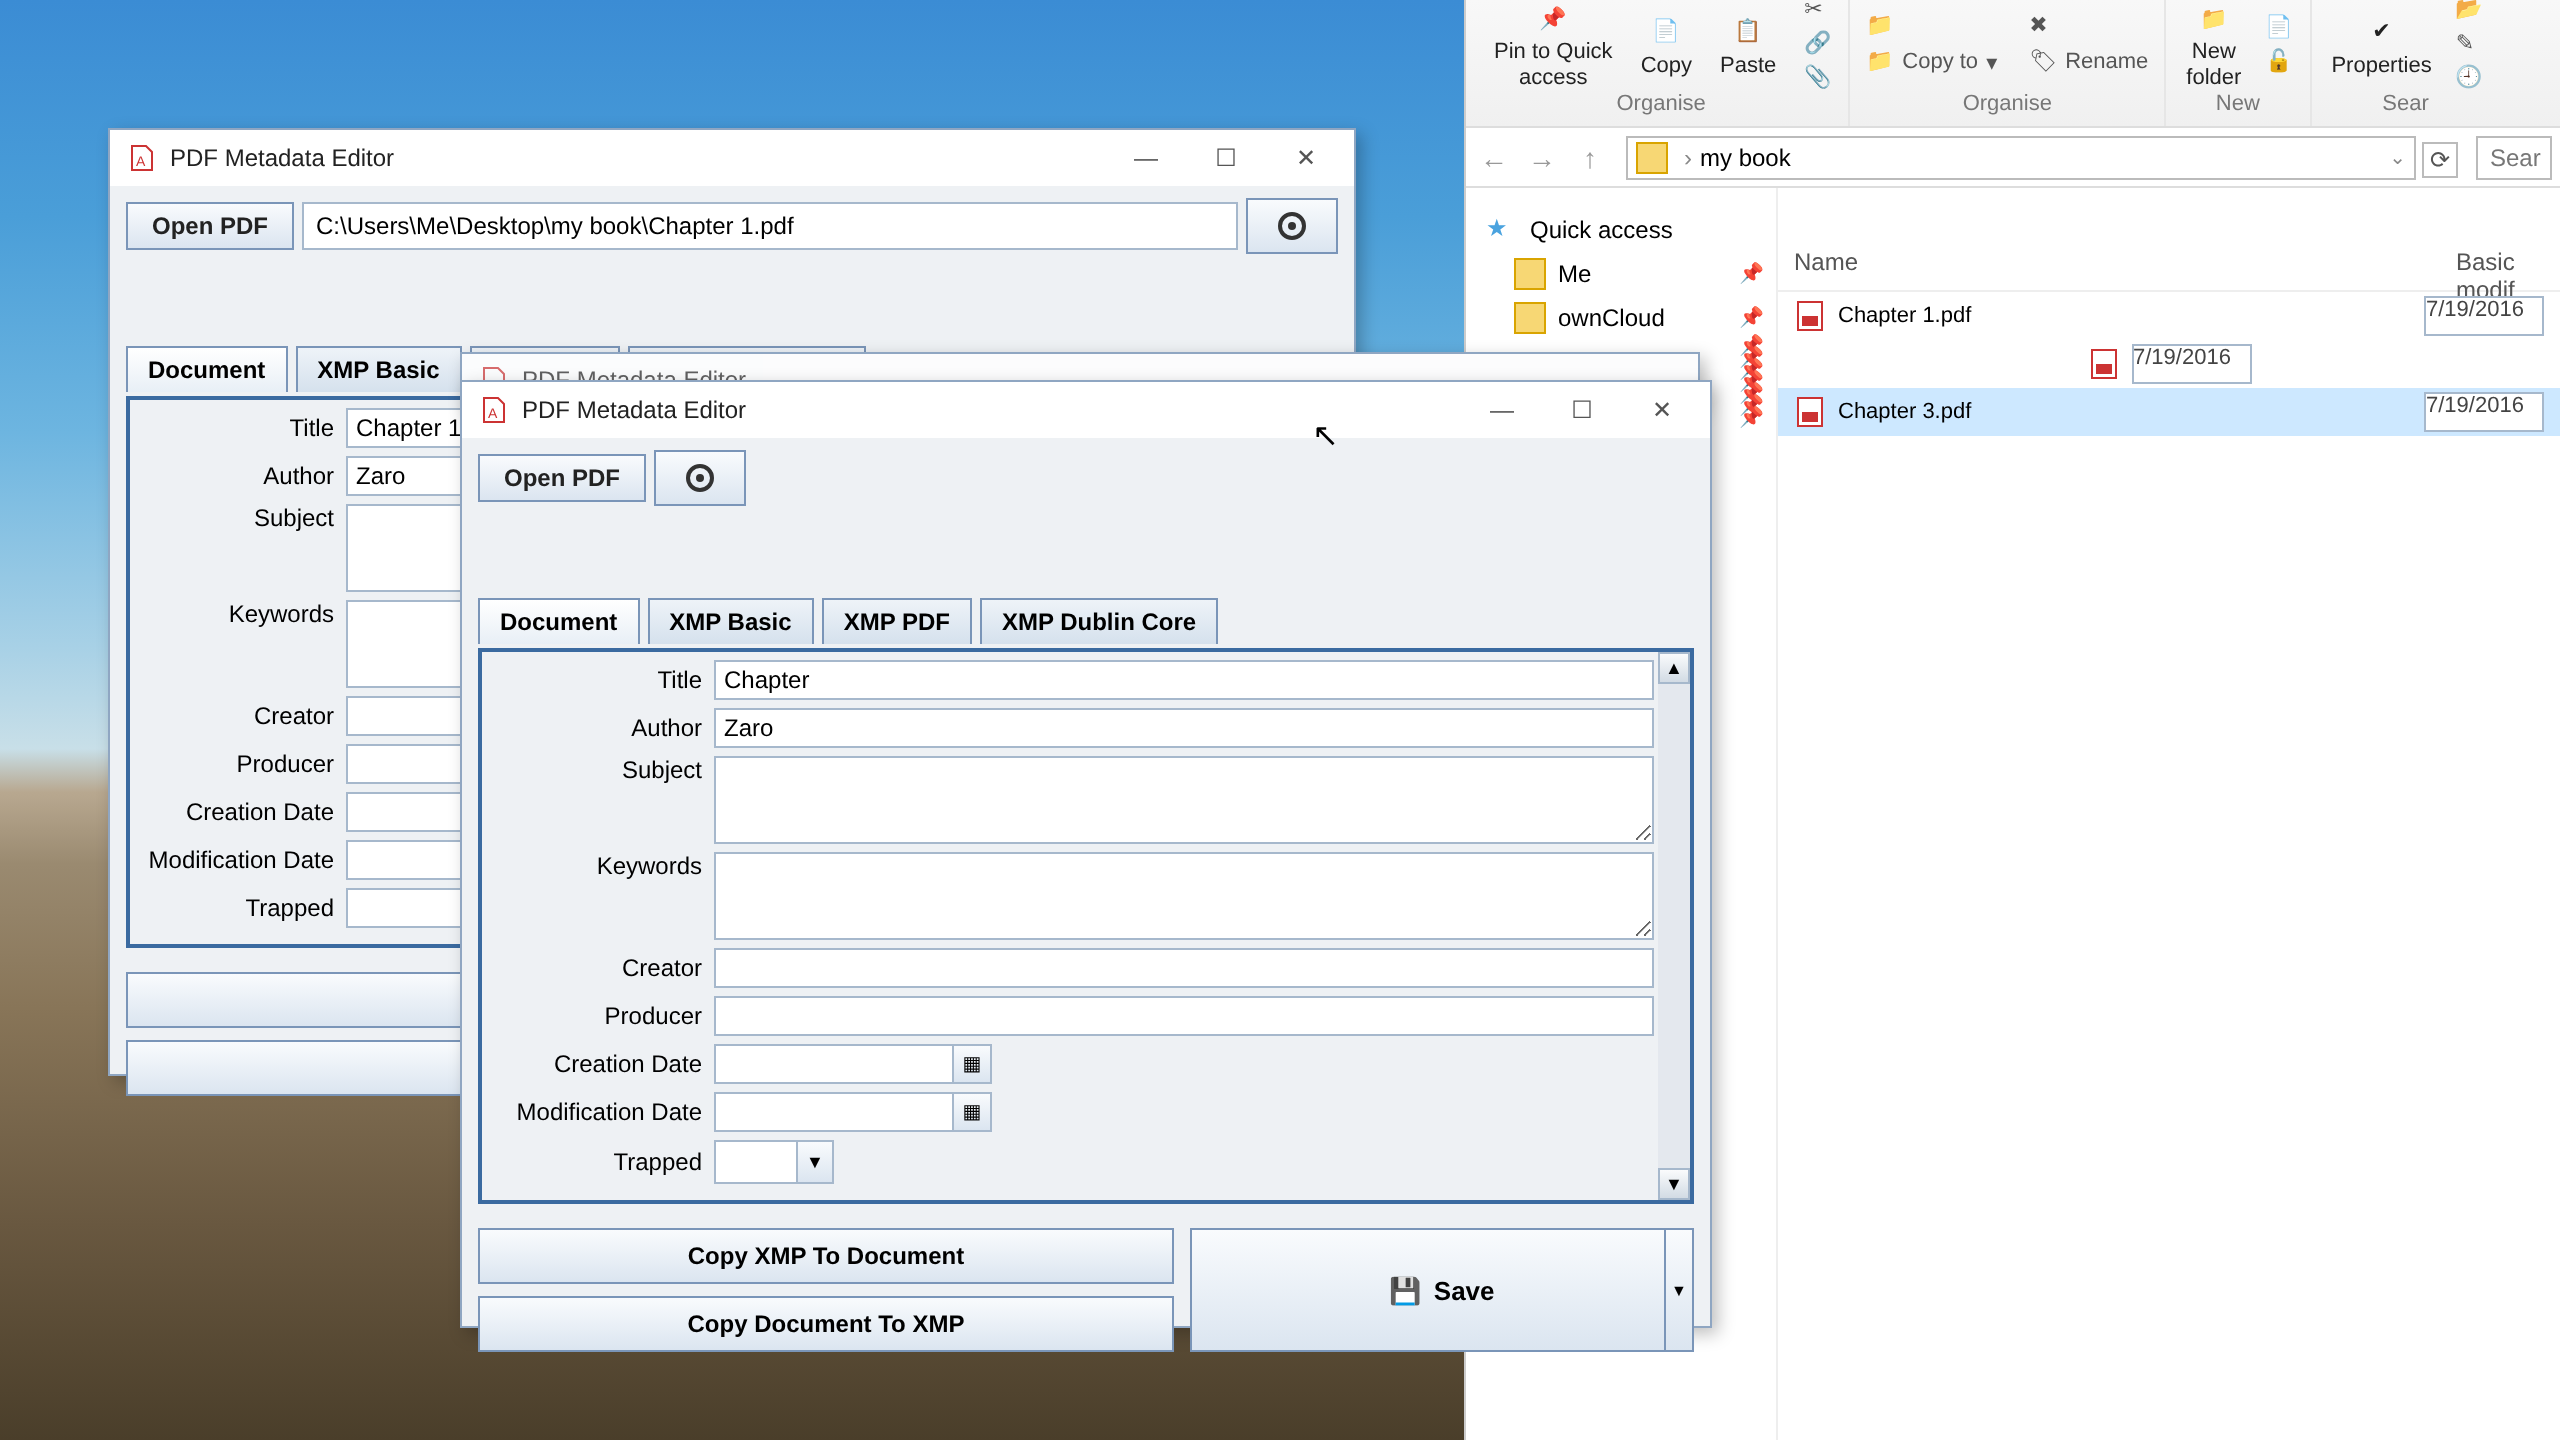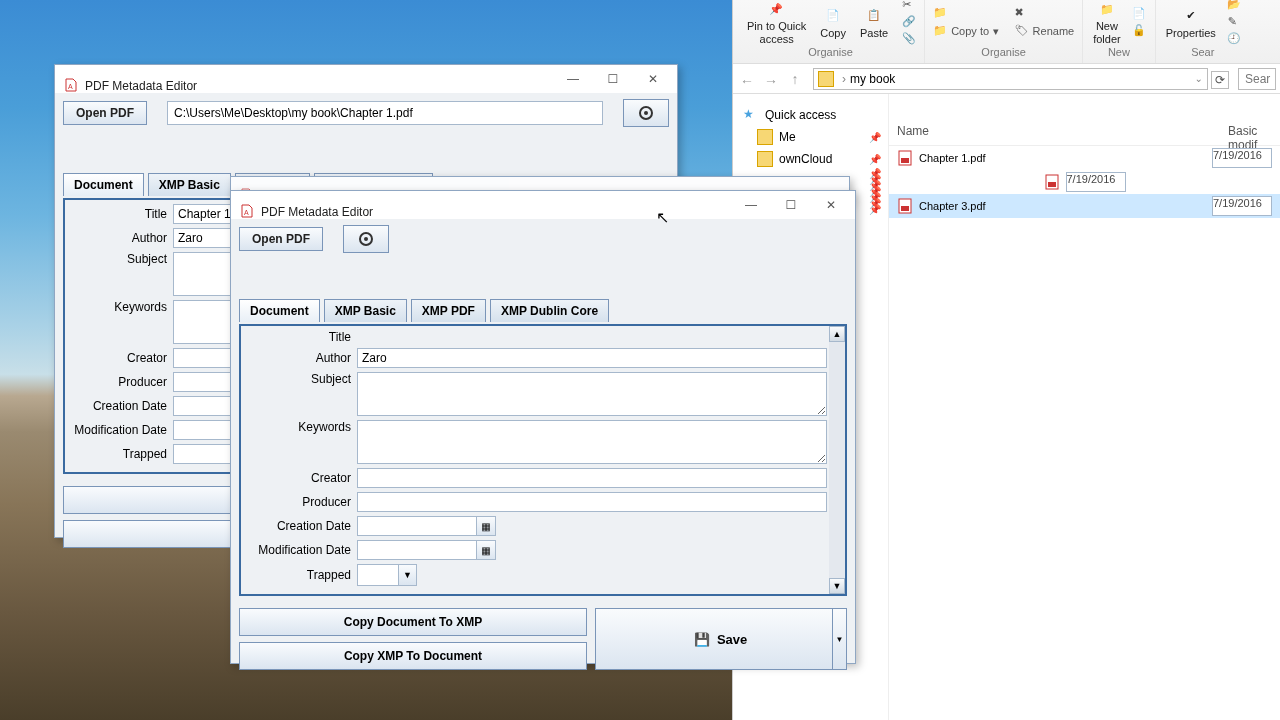--- a/index.html
+++ b/index.html
@@ -62,26 +62,26 @@
 
 .win {
   position:absolute; border:1px solid #8fa6c2; background:#eef1f4;
   box-shadow: 3px 3px 8px rgba(0,0,0,0.25);
   display:flex; flex-direction:column;
 }
 .win1 { left:54px; top:64px; width:624px; height:474px; z-index:5; }
 .winmid { left:230px; top:176px; width:620px; height:28px; z-index:7; border-bottom:none; background:#f4f6f9; }
 .win2 { left:230px; top:190px; width:626px; height:474px; z-index:10; }
 
-.titlebar { height:32px; display:flex; align-items:flex-end; padding:0 4px 0 8px; font-size:12px; color:#222; background:#fff; }
+.titlebar { height:32px; display:flex; align-items:center; padding:0 4px 0 8px; font-size:12px; color:#222; background:#fff; }
 .titlebar .logo { width:16px; height:16px; margin-right:6px; }
 .titlebar .spacer { flex:1; }
 .titlebar .wbtn { width:40px; height:28px; display:flex; align-items:center; justify-content:center; font-size:12px; color:#555; cursor:default; }
 
-.toolbar { height:44px; display:flex; align-items:center; gap:20px; padding:6px 8px; }
+.toolbar { height:44px; display:flex; align-items:center; gap:4px; padding:6px 8px; }
 .btn { border:1px solid #7a95b8; background:linear-gradient(#f9fbfd,#dbe5f0); padding:4px 12px; font-size:12px; font-weight:bold; color:#222; cursor:default; }
 .input { flex:1; border:1px solid #a6b8cc; background:#fff; height:24px; font-size:12px; padding:2px 6px; }
 .gear { width:46px; height:28px; border:1px solid #7a95b8; background:linear-gradient(#f9fbfd,#dbe5f0); display:flex; align-items:center; justify-content:center; }
 
 .tabs { display:flex; gap:4px; padding:0 8px; font-size:12px;margin-top:40px; }
 .tab { border:1px solid #7a95b8; background:linear-gradient(#eef3f8,#d5e1ed); padding:4px 10px; font-weight:bold; cursor:default; border-bottom:none; }
 .tab.active { background:linear-gradient(#fff,#e8eff6); }
 
 .form { flex:1; margin:2px 8px 6px; border:2px solid #3a6aa0; background:#eef1f4; position:relative; display:flex; flex-direction:column; }
 .form-scroll { position:absolute; right:0; top:0; width:16px; bottom:0; background:#e4e8ee; }
@@ -415,20 +415,21 @@
   </div>
   <div class="form">
     <div class="form-scroll">
       <div class="sbtn">▲</div>
       <div style="flex:1"></div>
       <div class="sbtn" style="position:absolute; bottom:0; left:0; right:0;">▼</div>
     </div>
     <div class="frm-inner">
       <div class="frow2">
           <div class="flabel">Title</div>
+          <input class="finput" value="Chapter" style="">
         </div>
       <div class="frow2">
           <div class="flabel">Author</div>
           <input class="finput" value="Zaro" style="">
         </div>
       <div class="frow2" style="align-items:flex-start">
           <div class="flabel">Subject</div>
           <textarea class="ftext" style=""></textarea>
         </div>
       <div class="frow2" style="align-items:flex-start">
@@ -456,22 +457,22 @@
       <div class="frow2">
           <div class="flabel">Trapped</div>
           <div class="fselect">
             <div class="dd">▼</div>
           </div>
         </div>
     </div>
   </div>
   <div class="bottombar">
     <div class="leftbtns">
+      <div class="bigbtn">Copy XMP To Document</div>
       <div class="bigbtn">Copy Document To XMP</div>
-      <div class="bigbtn">Copy XMP To Document</div>
     </div>
     <div class="savebtn">
       <span>💾</span>
       <span>Save</span>
       <span class="dd">▼</span>
     </div>
   </div>
 </div>
 
 <div class="cursor">↖</div>

